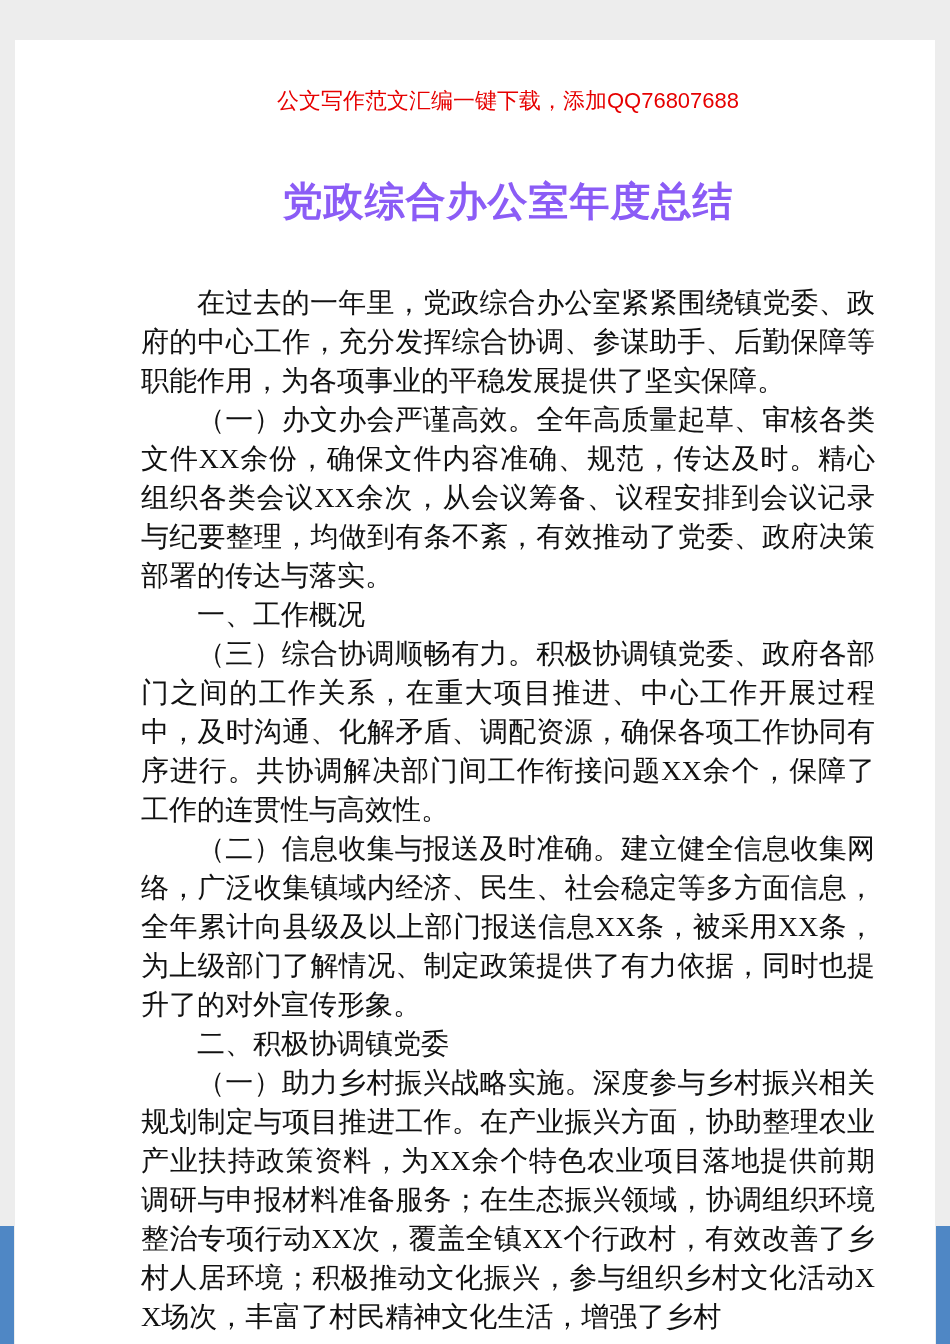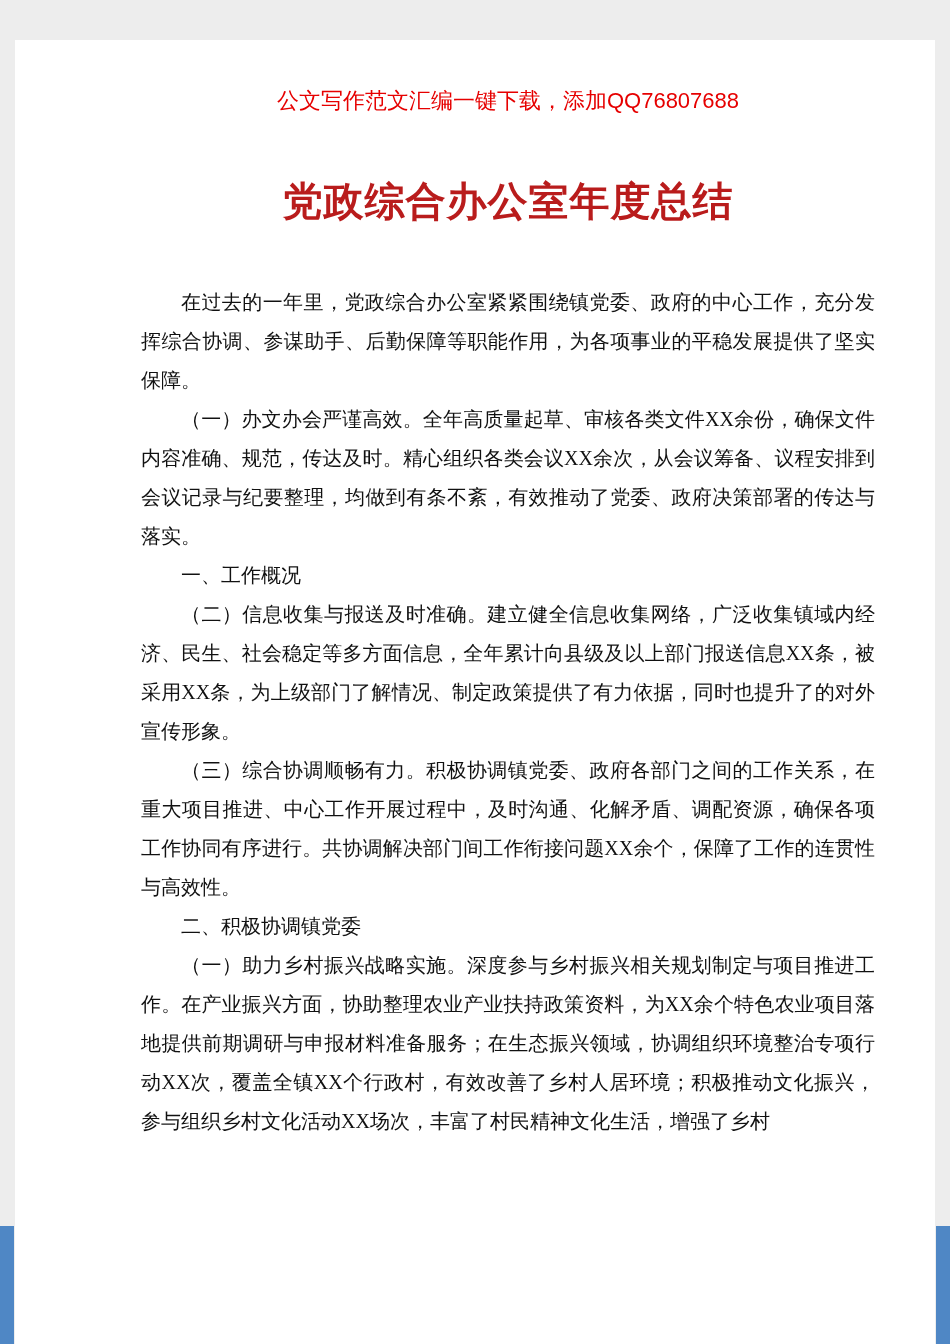--- a/index.html
+++ b/index.html
@@ -28,29 +28,29 @@
     color: #e60000;
     text-align: center;
     font-size: 22px;
     font-family: "Liberation Sans", "DejaVu Sans", sans-serif;
     font-weight: 400;
   }
   .title {
     text-align: center;
     font-size: 40px;
     font-weight: bold;
-    color: #b91c1c;
+    color: #8b5cf6;
     margin-top: 58px;
     letter-spacing: 1px;
   }
   .body-text {
     margin-top: 54px;
   }
   p.para {
-    font-size: 20px;
+    font-size: 28px;
     line-height: 39px;
     color: #111111;
     text-align: justify;
     text-indent: 2em;
     word-break: break-all;
   }
   .edge-strip {
     position: absolute;
     width: 14px;
     height: 118px;
@@ -68,22 +68,22 @@
   <div class="page">
 
     <div class="notice">公文写作范文汇编一键下载，添加QQ76807688</div>
 
     <h1 class="title">党政综合办公室年度总结</h1>
 
     <div class="body-text">
       <p class="para">在过去的一年里，党政综合办公室紧紧围绕镇党委、政府的中心工作，充分发挥综合协调、参谋助手、后勤保障等职能作用，为各项事业的平稳发展提供了坚实保障。</p>
       <p class="para">（一）办文办会严谨高效。全年高质量起草、审核各类文件XX余份，确保文件内容准确、规范，传达及时。精心组织各类会议XX余次，从会议筹备、议程安排到会议记录与纪要整理，均做到有条不紊，有效推动了党委、政府决策部署的传达与落实。</p>
       <p class="para">一、工作概况</p>
+      <p class="para">（三）综合协调顺畅有力。积极协调镇党委、政府各部门之间的工作关系，在重大项目推进、中心工作开展过程中，及时沟通、化解矛盾、调配资源，确保各项工作协同有序进行。共协调解决部门间工作衔接问题XX余个，保障了工作的连贯性与高效性。</p>
       <p class="para">（二）信息收集与报送及时准确。建立健全信息收集网络，广泛收集镇域内经济、民生、社会稳定等多方面信息，全年累计向县级及以上部门报送信息XX条，被采用XX条，为上级部门了解情况、制定政策提供了有力依据，同时也提升了的对外宣传形象。</p>
-      <p class="para">（三）综合协调顺畅有力。积极协调镇党委、政府各部门之间的工作关系，在重大项目推进、中心工作开展过程中，及时沟通、化解矛盾、调配资源，确保各项工作协同有序进行。共协调解决部门间工作衔接问题XX余个，保障了工作的连贯性与高效性。</p>
       <p class="para">二、积极协调镇党委</p>
       <p class="para">（一）助力乡村振兴战略实施。深度参与乡村振兴相关规划制定与项目推进工作。在产业振兴方面，协助整理农业产业扶持政策资料，为XX余个特色农业项目落地提供前期调研与申报材料准备服务；在生态振兴领域，协调组织环境整治专项行动XX次，覆盖全镇XX个行政村，有效改善了乡村人居环境；积极推动文化振兴，参与组织乡村文化活动XX场次，丰富了村民精神文化生活，增强了乡村</p>
     </div>
 
   </div>
 
   <div class="edge-strip left"></div>
   <div class="edge-strip right"></div>
 
 </div>

